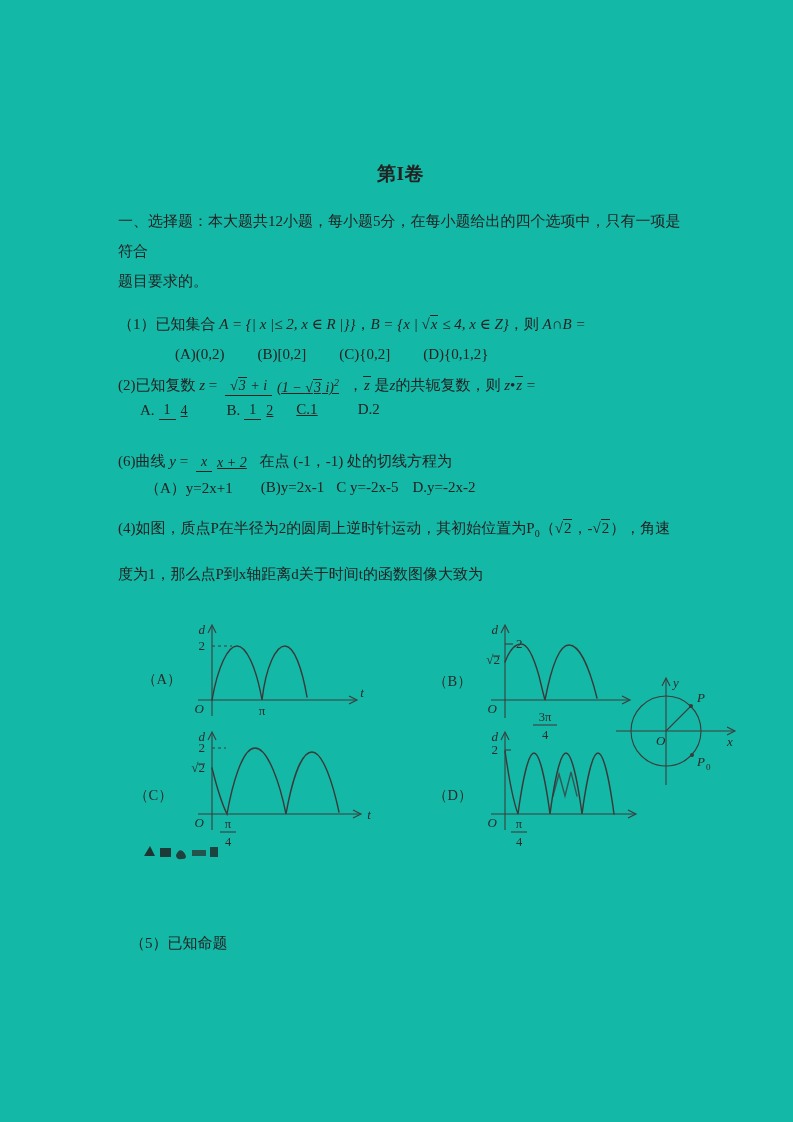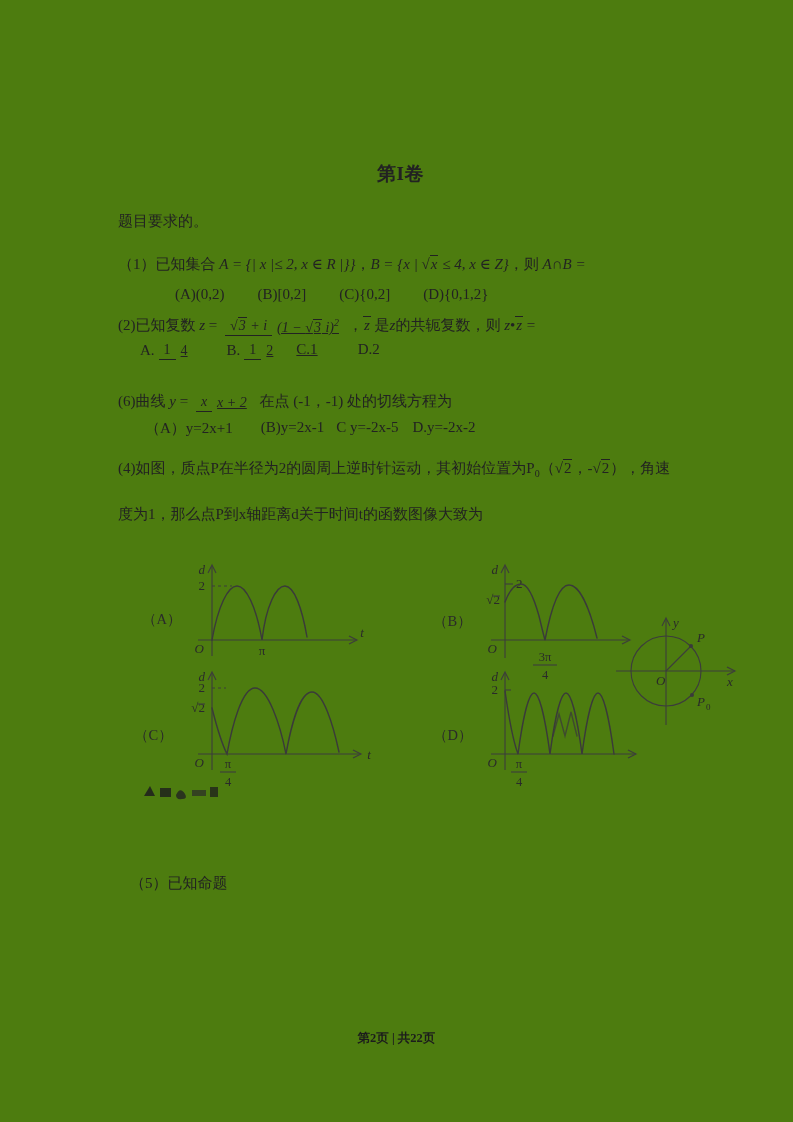--- a/index.html
+++ b/index.html
@@ -1,16 +1,16 @@
 <!DOCTYPE html>
 <html><head>
 <meta charset="utf-8">
 <style>
   html,body{margin:0;padding:0;background:#ffffff;}
-  .page{position:relative;width:793px;height:1122px;background:#4d7c0f;color:#222;
+  .page{position:relative;width:793px;height:1122px;background:#14b8a6;color:#222;
         font-family:"Liberation Serif","DejaVu Serif",serif;font-size:15px;overflow:hidden;}
   .content{padding:160px 110px 0 118px;}
   .title{text-align:center;font-size:19px;font-weight:700;line-height:28px;letter-spacing:.5px;margin:0;}
   .block{display:block;}
   .intro{margin-top:18px;line-height:30px;}
   .qline{margin-top:13px;line-height:26px;}
   .m{font-style:italic;}
   .rs{font-style:normal;}
   .rb{border-top:1px solid #222;padding:0 1px;}
   .bar{border-top:1px solid #222;padding:0 1px;font-style:italic;}
@@ -47,20 +47,21 @@
 </style>
 </head>
 <body>
 
 <div class="page">
   <div class="content">
 
     <h1 class="title">第I卷</h1>
 
     <p class="intro">
+      <span class="block">一、选择题：本大题共12小题，每小题5分，在每小题给出的四个选项中，只有一项是符合</span>
       <span class="block">题目要求的。</span>
     </p>
 
     <div class="qline">
       <span>（1）已知集合 </span><span class="m">A = {| x |≤ 2, x ∈ R |}}</span><span>，</span><span class="m">B = {x | </span><span><span class="rs">√</span><span class="rb m">x</span></span><span class="m"> ≤ 4, x ∈ Z}</span><span>，则 </span><span class="m">A∩B =</span>
     </div>
     <div class="opts opts1">
       <span>(A)(0,2)</span>
       <span>(B)[0,2]</span>
       <span>(C){0,2]</span>
@@ -207,16 +208,13 @@
 
     </div>
 
     <div class="q5p">
       <span>（5）已知命题</span>
     </div>
 
 
   </div>
 
-  <div class="footer">
-    <span>第2页 | 共22页</span>
-  </div>
 </div>
 
 </body></html>

